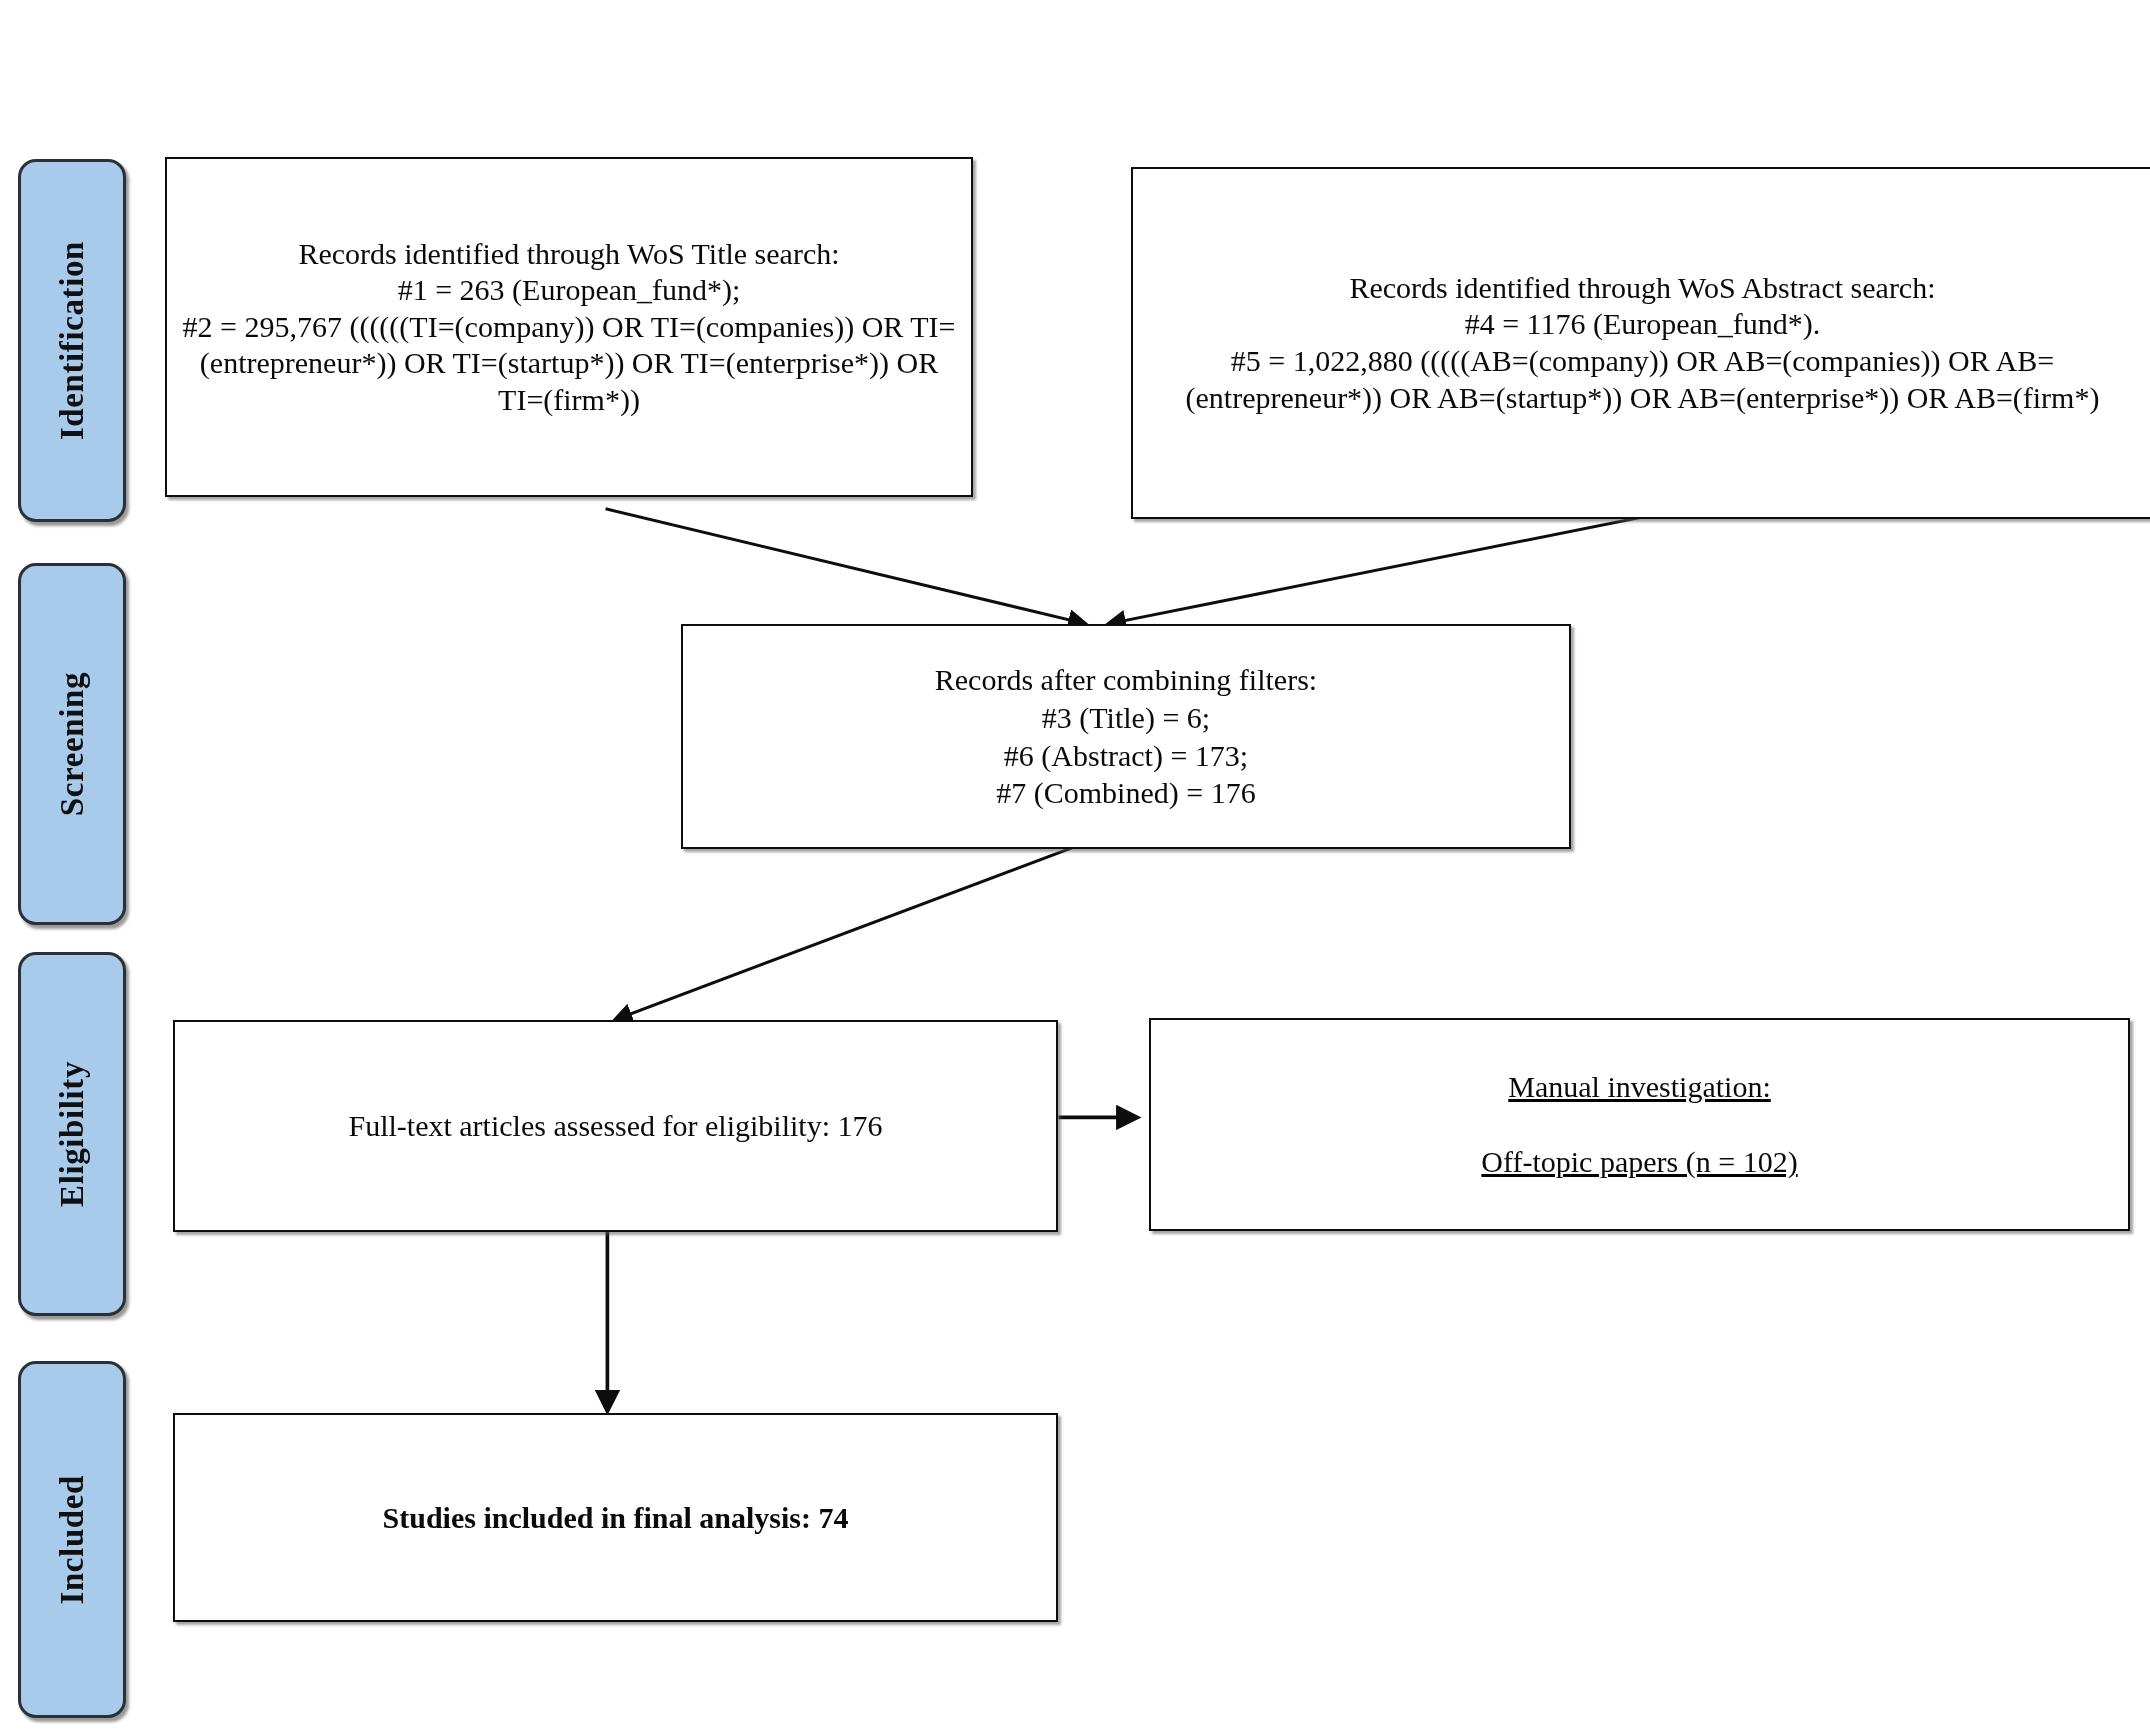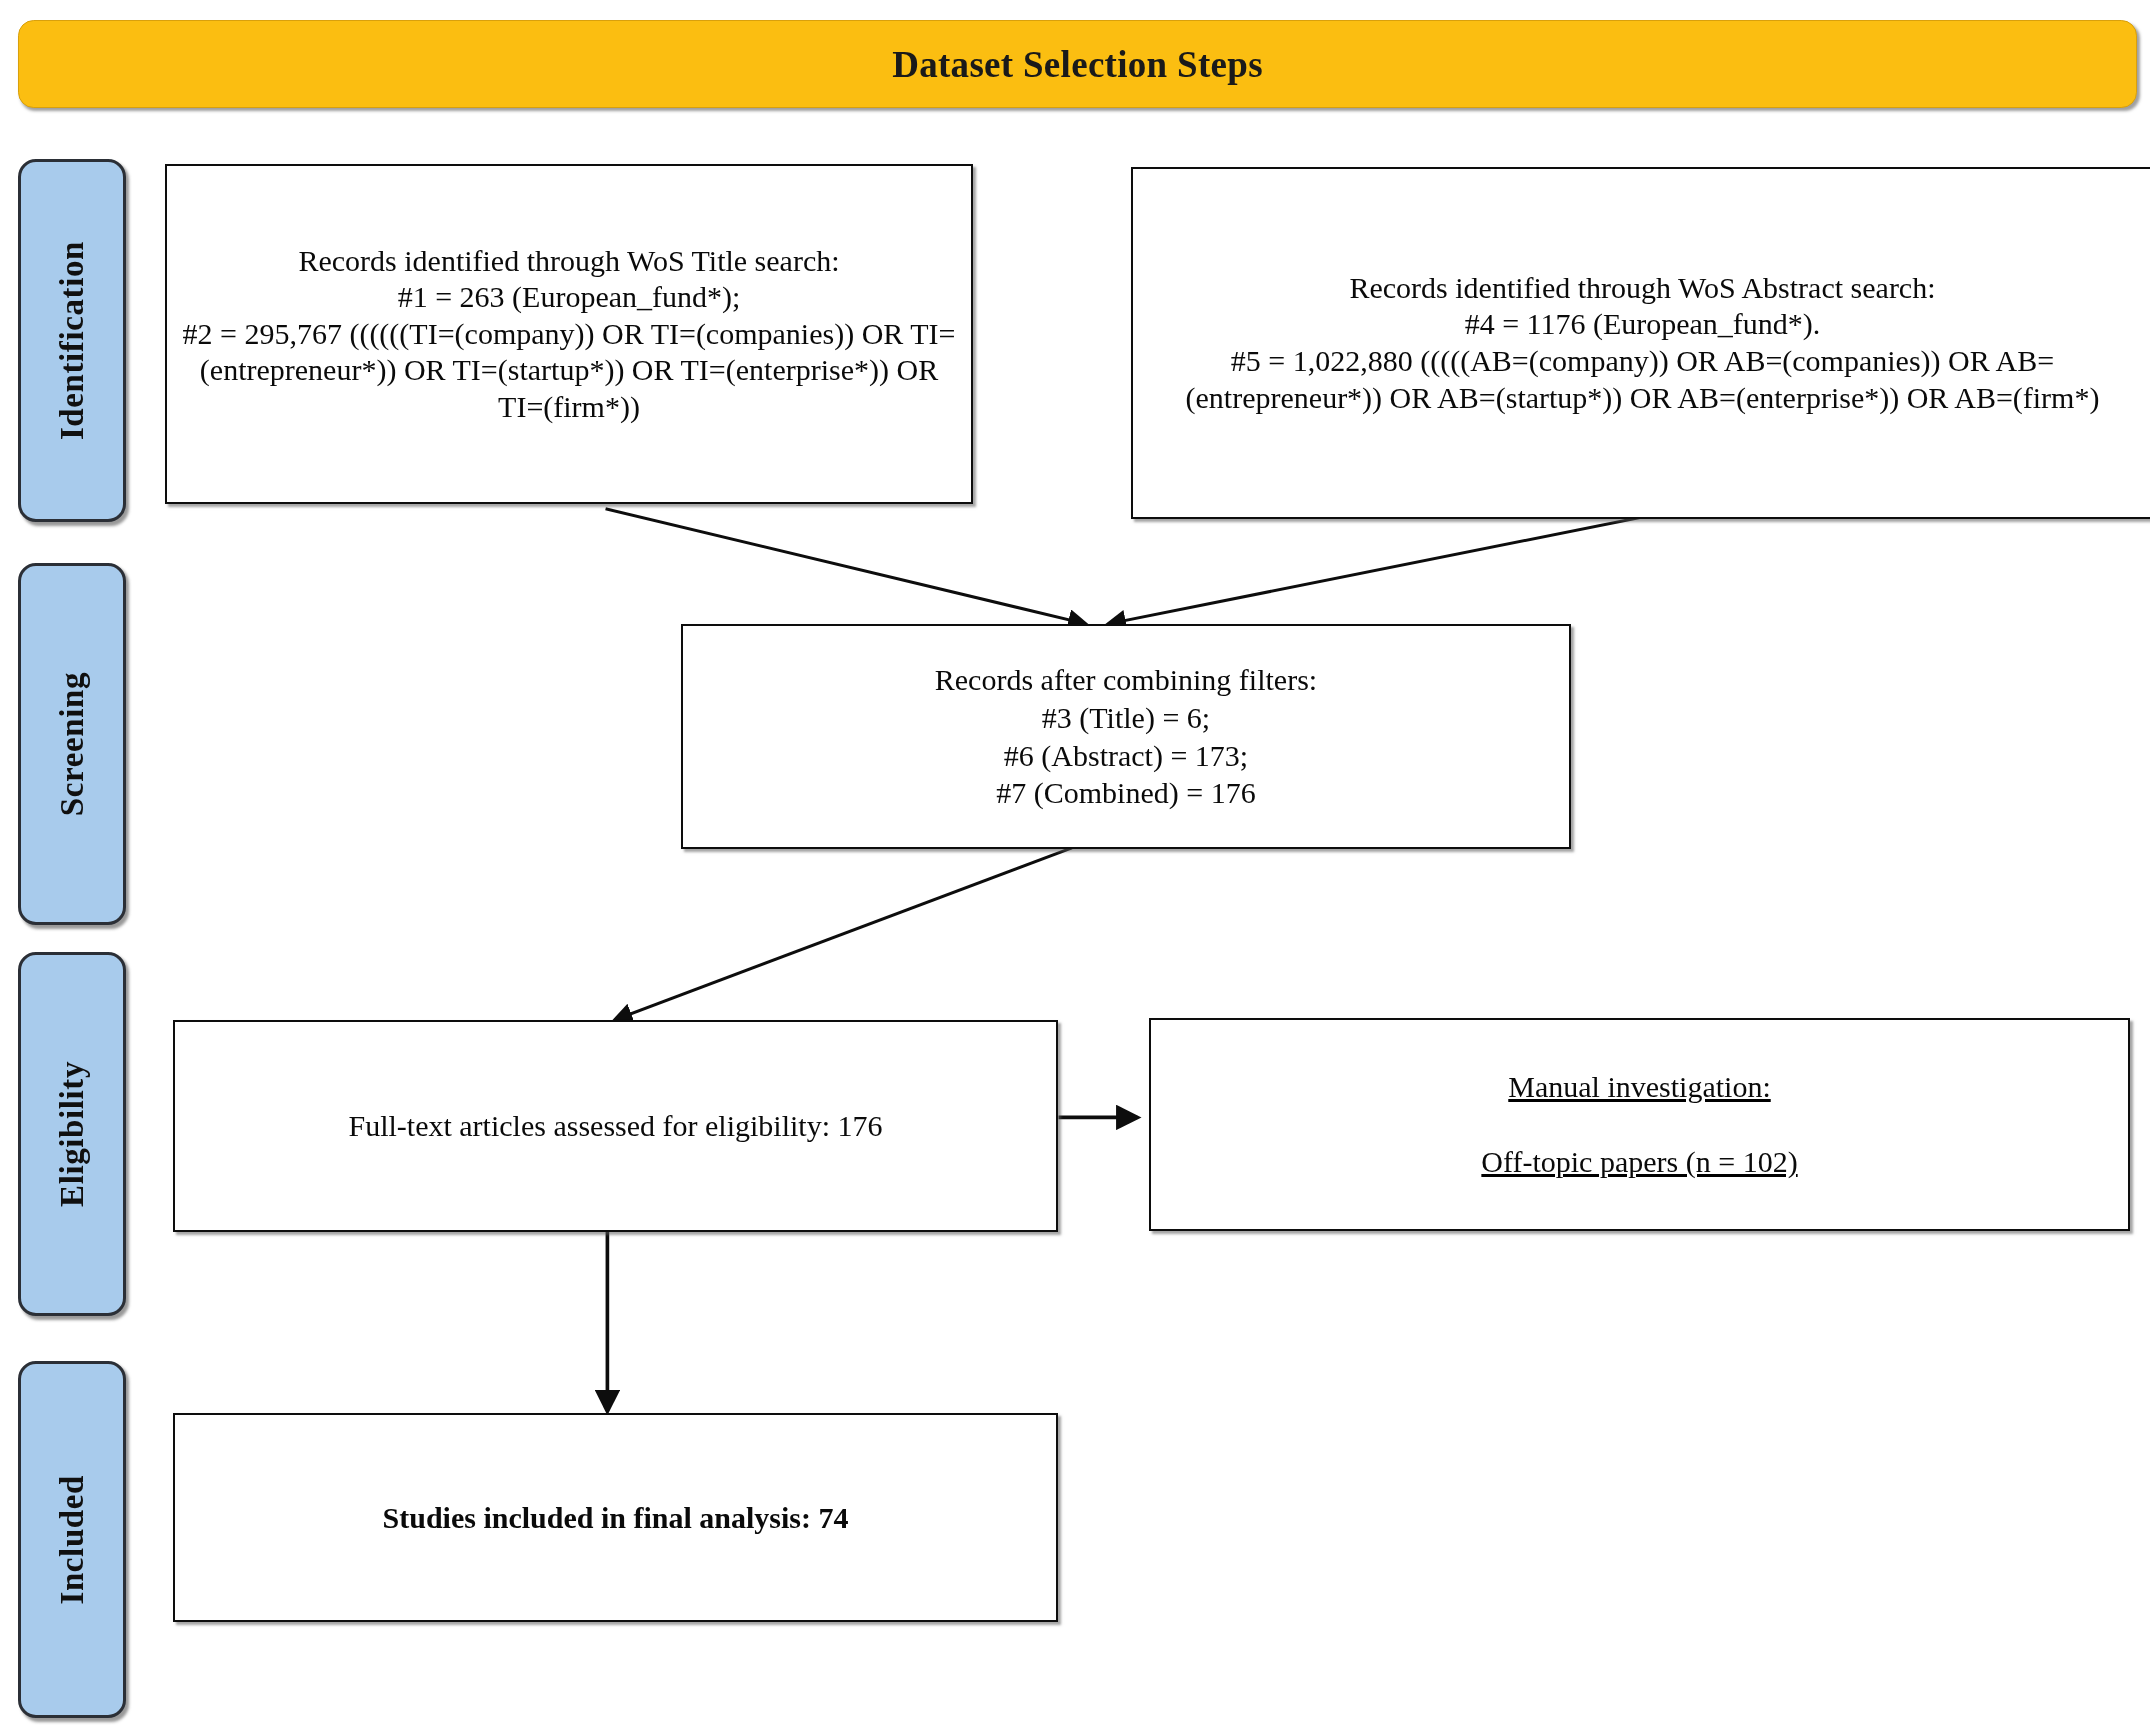--- a/index.html
+++ b/index.html
@@ -45,23 +45,20 @@
   .flow-box .body.single{font-size:30px;}
 
   
   #connectors{position:absolute;left:0;top:0;width:2151px;height:1734px;pointer-events:none;}
 </style>
 </head>
 <body>
 
 <div id="stage">
 
-  <div id="title-banner">
-    <span class="t">Dataset Selection Steps</span>
-  </div>
 
   <div class="stage-tab" style="top:159px;height:357px;">
     <span class="vlabel">Identification</span>
   </div>
 
   <div class="stage-tab" style="top:563px;height:356px;">
     <span class="vlabel">Screening</span>
   </div>
 
   <div class="stage-tab" style="top:952px;height:358px;">
@@ -83,21 +80,21 @@
 
     <line x1="2780" y1="840" x2="1830" y2="1030" stroke="#0d0d0d" stroke-width="5" marker-end="url(#ah)"></line>
 
     <line x1="1770" y1="1400" x2="1015" y2="1684" stroke="#0d0d0d" stroke-width="5" marker-end="url(#ah)"></line>
 
     <line x1="1748" y1="1845" x2="1878" y2="1845" stroke="#0d0d0d" stroke-width="6" marker-end="url(#ah)"></line>
 
     <line x1="1003" y1="2032" x2="1003" y2="2330" stroke="#0d0d0d" stroke-width="6" marker-end="url(#ah)"></line>
   </svg>
 
-  <div class="flow-box" style="left:165px;top:164px;width:808px;height:340px;">
+  <div class="flow-box" style="left:165px;top:157px;width:808px;height:340px;">
     <div class="body tight">Records identified through WoS Title search:
 #1 = 263 (European_fund*);
 #2 = 295,767 ((((((TI=(company)) OR TI=(companies)) OR TI=(entrepreneur*)) OR TI=(startup*)) OR TI=(enterprise*)) OR TI=(firm*))</div>
   </div>
 
   <div class="flow-box" style="left:1131px;top:167px;width:1023px;height:352px;">
     <div class="body tight">Records identified through WoS Abstract search:
 #4 = 1176 (European_fund*).
 #5 = 1,022,880 (((((AB=(company)) OR AB=(companies)) OR AB=(entrepreneur*)) OR AB=(startup*)) OR AB=(enterprise*)) OR AB=(firm*)</div>
   </div>

